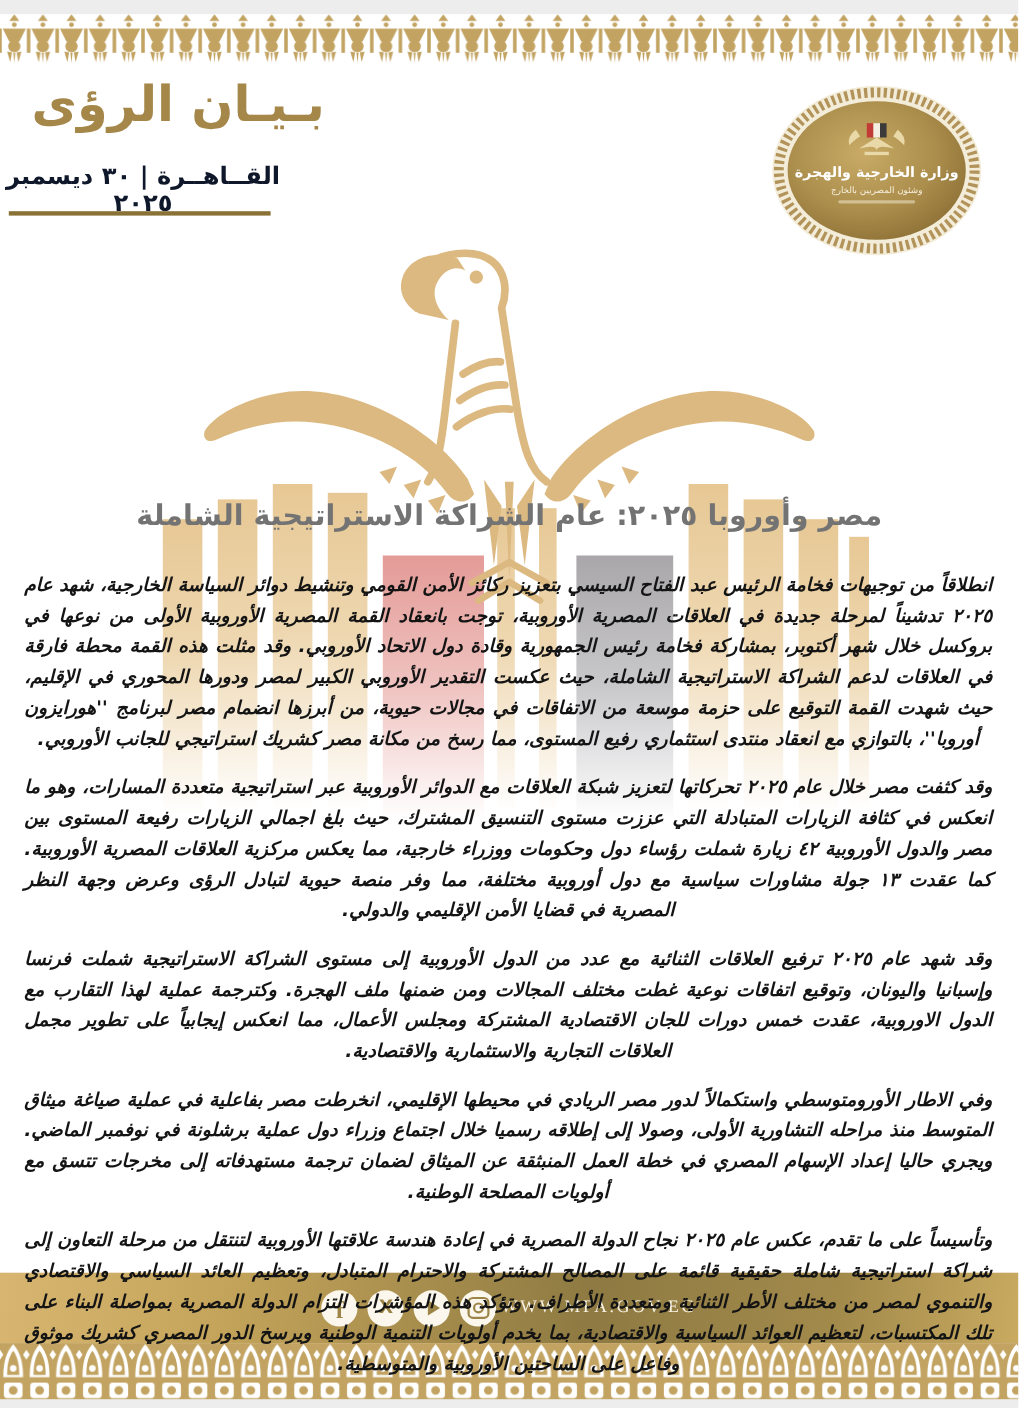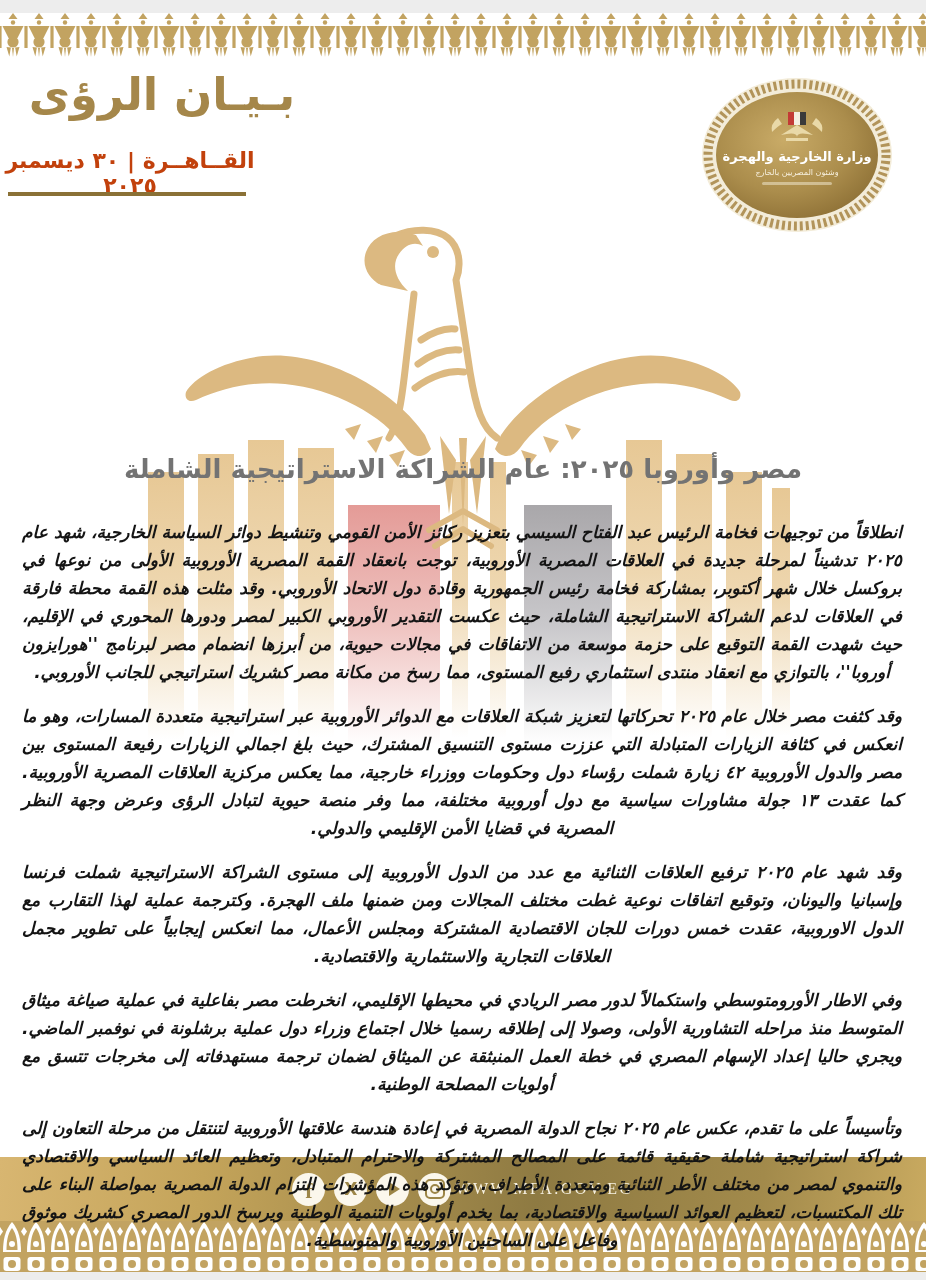--- a/index.html
+++ b/index.html
@@ -17,21 +17,21 @@
   .border-bottom{position:absolute;top:1221px;left:0;width:100%;height:53px;}
 
   
   .press-title{
     position:absolute;top:68px;left:22px;width:280px;
     font-size:45px;font-weight:bold;color:#a5874a;text-align:center;
     letter-spacing:1px;
   }
   .dateline{
     position:absolute;top:148px;left:4px;width:252px;
-    font-size:22px;font-weight:bold;color:#c2410c;text-align:center;
+    font-size:22px;font-weight:bold;color:#0f172a;text-align:center;
   }
   .gold-rule{
     position:absolute;top:192px;left:8px;width:238px;height:4px;
     background:#8a7136;
   }
 
   
   .seal{position:absolute;top:76px;left:700px;width:194px;height:158px;}
 
   

